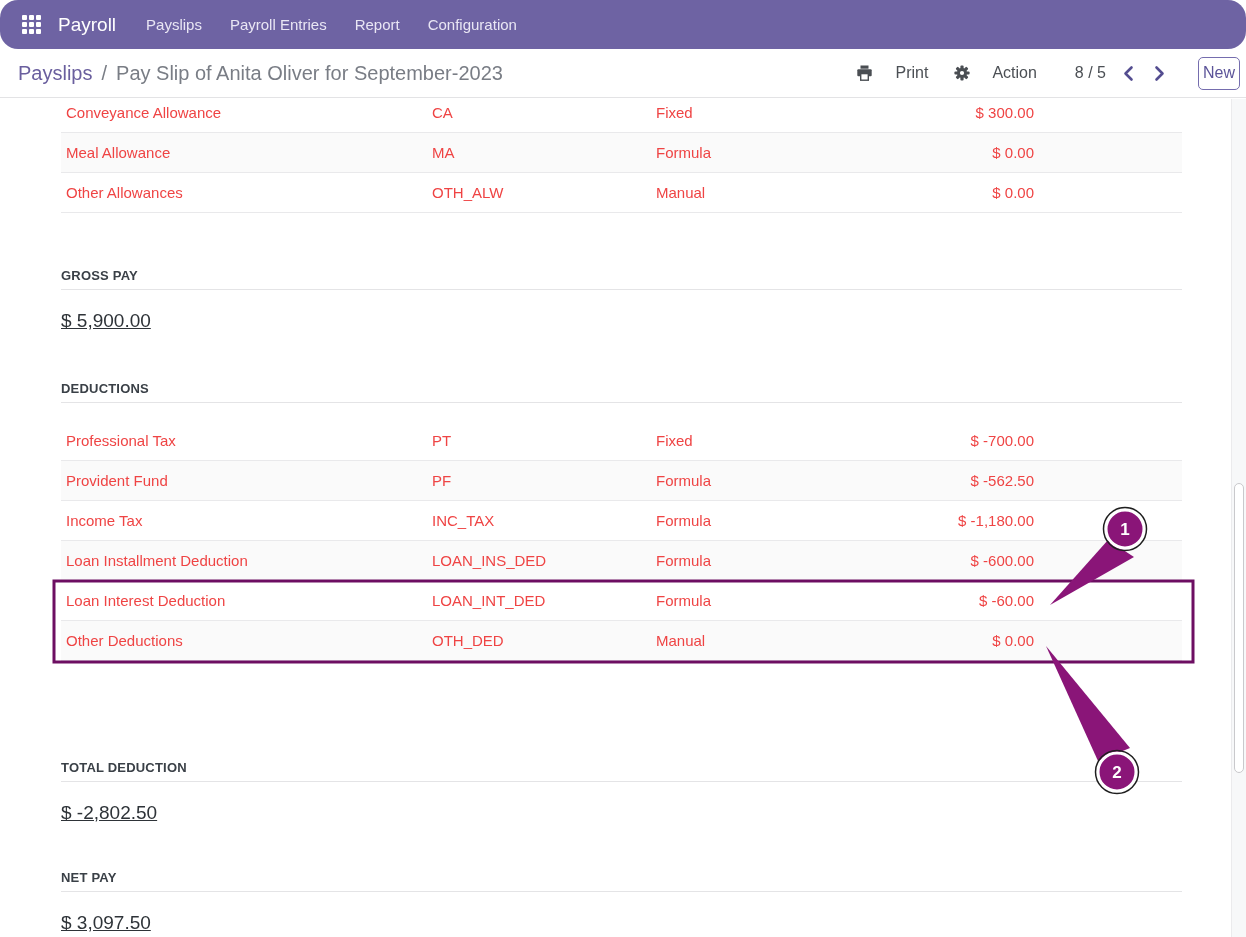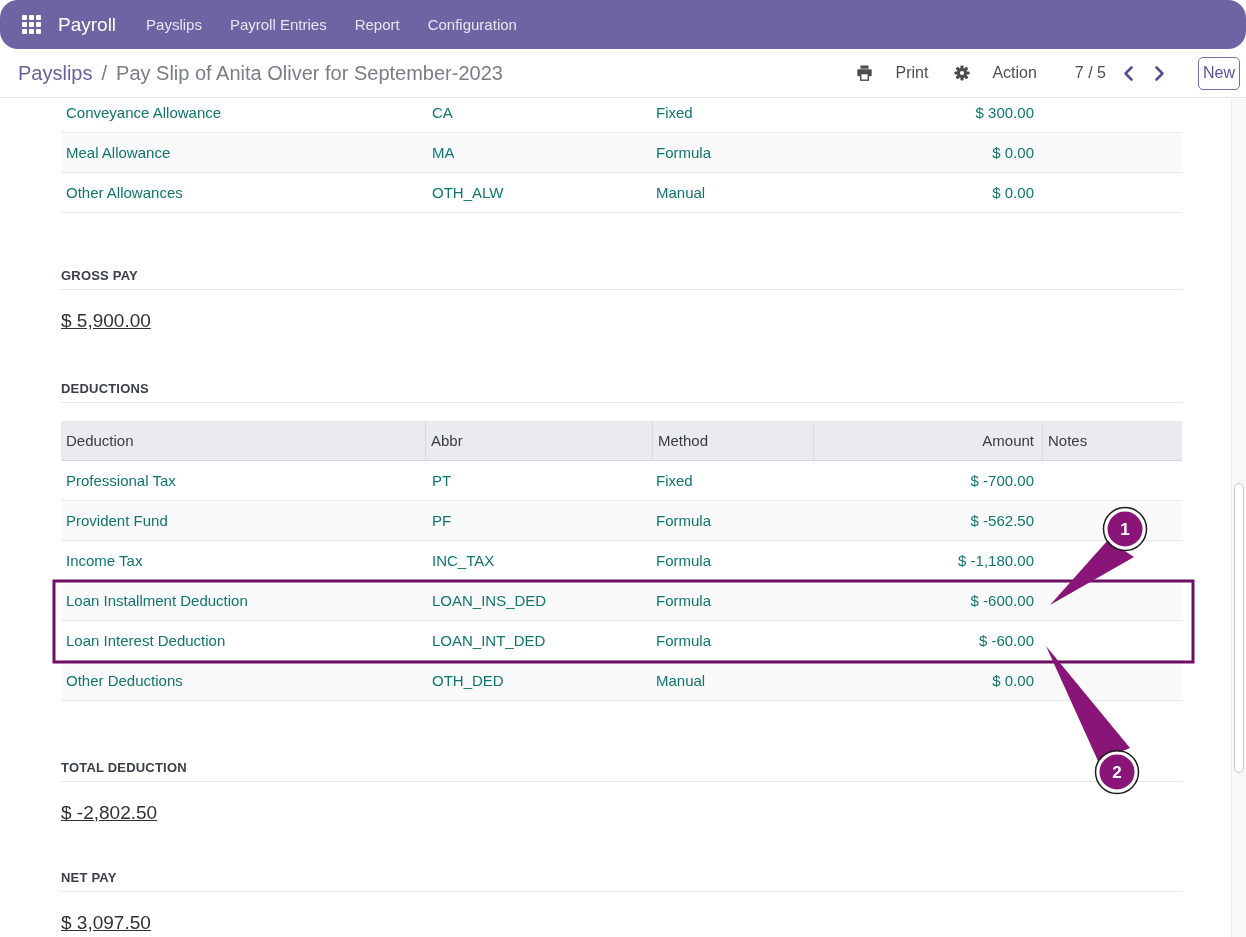--- a/index.html
+++ b/index.html
@@ -34,21 +34,21 @@
              border:1px solid #756dae; border-radius:5px; background:#fff;
              color:#5c5499; font-size:16px; font-family:inherit; cursor:pointer; }
 
   
   .content { position:absolute; top:99px; left:0; width:1246px; height:838px;
              overflow:hidden; background:#fff; }
 
   .tbl { position:absolute; left:61px; width:1121px; }
   .trow { display:grid; grid-template-columns:364px 227px 161px 229px 140px;
           height:40px; border-bottom:1px solid #e9e9eb; align-items:center;
-          font-size:15px; color:#0f766e; cursor:pointer; }
+          font-size:15px; color:#ef4444; cursor:pointer; }
   .trow.stripe { background:#fafafa; }
   .c-name   { padding-left:5px; }
   .c-abbr   { padding-left:7px; }
   .c-method { padding-left:4px; }
   .c-amount { text-align:right; padding-right:8px; }
 
   .thead { display:grid; grid-template-columns:364px 227px 161px 229px 140px;
            height:40px; background:#e9ebee; border-bottom:1px solid #d2d5d9;
            font-size:15px; color:#383d42; }
   .hcell { display:flex; align-items:center; padding-left:5px; height:100%;
@@ -121,21 +121,21 @@
             <rect x="-1.6" y="-7.6" width="3.2" height="15.2" rx="1" transform="rotate(45)"></rect>
             <rect x="-1.6" y="-7.6" width="3.2" height="15.2" rx="1" transform="rotate(90)"></rect>
             <rect x="-1.6" y="-7.6" width="3.2" height="15.2" rx="1" transform="rotate(135)"></rect>
             <circle r="5" fill="#4a4e53"></circle>
             <circle r="2.1" fill="#ffffff"></circle>
           </g>
         </svg>
       </span>
       <span>Action</span>
     </div>
-    <span class="pager-value">7 / 5</span>
+    <span class="pager-value">8 / 5</span>
     <span class="chev">
       <svg width="14" height="17" viewBox="0 0 14 17">
         <polyline points="9.5,2.5 3.5,8.5 9.5,14.5" fill="none" stroke="#544d90" stroke-width="2.6" stroke-linecap="round" stroke-linejoin="round"></polyline>
       </svg>
     </span>
     <span class="chev">
       <svg width="14" height="17" viewBox="0 0 14 17">
         <polyline points="4.5,2.5 10.5,8.5 4.5,14.5" fill="none" stroke="#544d90" stroke-width="2.6" stroke-linecap="round" stroke-linejoin="round"></polyline>
       </svg>
     </span>
@@ -174,27 +174,20 @@
     <div class="rule"></div>
     <div class="big-value">$ 5,900.00</div>
   </div>
 
   <div class="section" style="top:282px">
     <div class="section-label">DEDUCTIONS</div>
     <div class="rule"></div>
   </div>
 
   <div class="tbl" style="top:322px">
-    <div class="thead">
-      <div class="hcell">Deduction</div>
-      <div class="hcell">Abbr</div>
-      <div class="hcell">Method</div>
-      <div class="hcell h-amount">Amount</div>
-      <div class="hcell">Notes</div>
-    </div>
     <div id="deductions-body">
         <div class="trow">
           <div class="cell c-name">Professional Tax</div>
           <div class="cell c-abbr">PT</div>
           <div class="cell c-method">Fixed</div>
           <div class="cell c-amount">$ -700.00</div>
           <div class="cell c-notes"></div>
         </div>
         <div class="trow stripe">
           <div class="cell c-name">Provident Fund</div>

